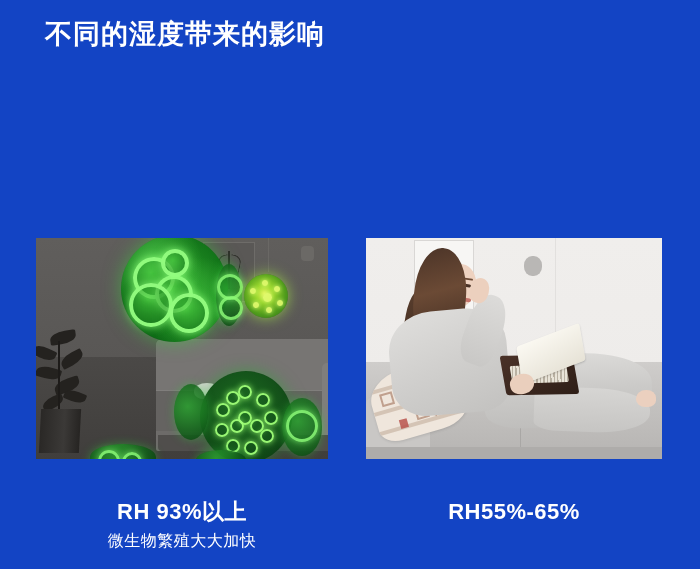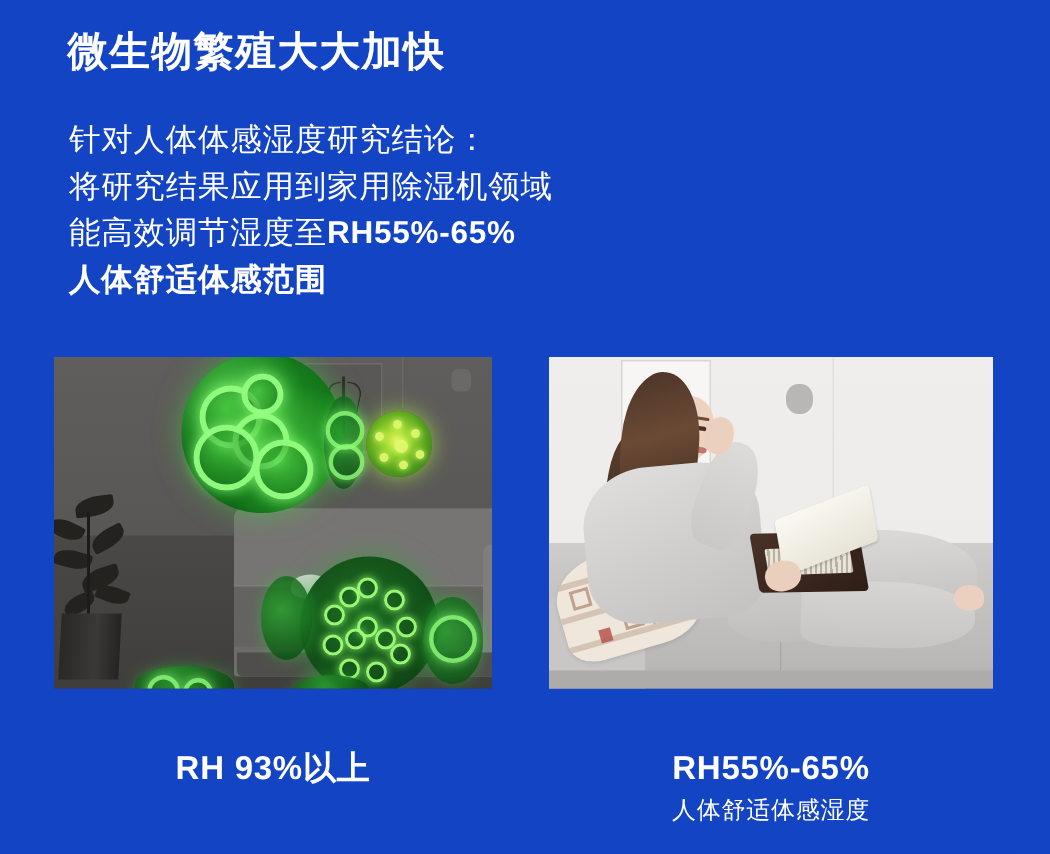--- a/index.html
+++ b/index.html
@@ -285,28 +285,22 @@
   #caption-left{left:36px;top:498px;width:292px;}
   #caption-right{left:366px;top:498px;width:296px;}
   .cap-title{font-size:22px;font-weight:bold;letter-spacing:.5px;line-height:1.25;}
   .cap-sub{font-size:16px;font-weight:normal;letter-spacing:.5px;margin-top:5px;line-height:1.25;}
 </style>
 </head>
 <body>
 
 <div id="slide">
 
-  <div id="headline">微生物繁殖大大加快</div>
-
-  <div id="body-copy">
-    <div class="copy-line regular">针对人体体感湿度研究结论：</div>
-    <div class="copy-line regular">将研究结果应用到家用除湿机领域</div>
-    <div class="copy-line regular"><span>能高效调节湿度至</span><span class="inline-bold">RH55%-65%</span></div>
-    <div class="copy-line bold">人体舒适体感范围</div>
-  </div>
+  <div id="headline">不同的湿度带来的影响</div>
+
 
   <div class="photo" id="photo-left">
     <div class="room-dark">
       <div class="ld-wallpanel"></div>
       <div class="ld-cordline"></div>
       <div class="ld-frame">
         <div class="ld-frame-art"></div>
       </div>
       <div class="ld-wallknob"></div>
 
@@ -423,20 +417,20 @@
         <div class="w-book-cover"></div>
         <div class="w-book-edge"></div>
         <div class="w-book-page"></div>
       </div>
       <div class="w-hand2"></div>
     </div>
   </div>
 
   <div class="caption" id="caption-left">
     <div class="cap-title">RH 93%以上</div>
+    <div class="cap-sub">微生物繁殖大大加快</div>
   </div>
 
   <div class="caption" id="caption-right">
     <div class="cap-title">RH55%-65%</div>
-    <div class="cap-sub">人体舒适体感湿度</div>
   </div>
 
 </div>
 
 </body></html>

